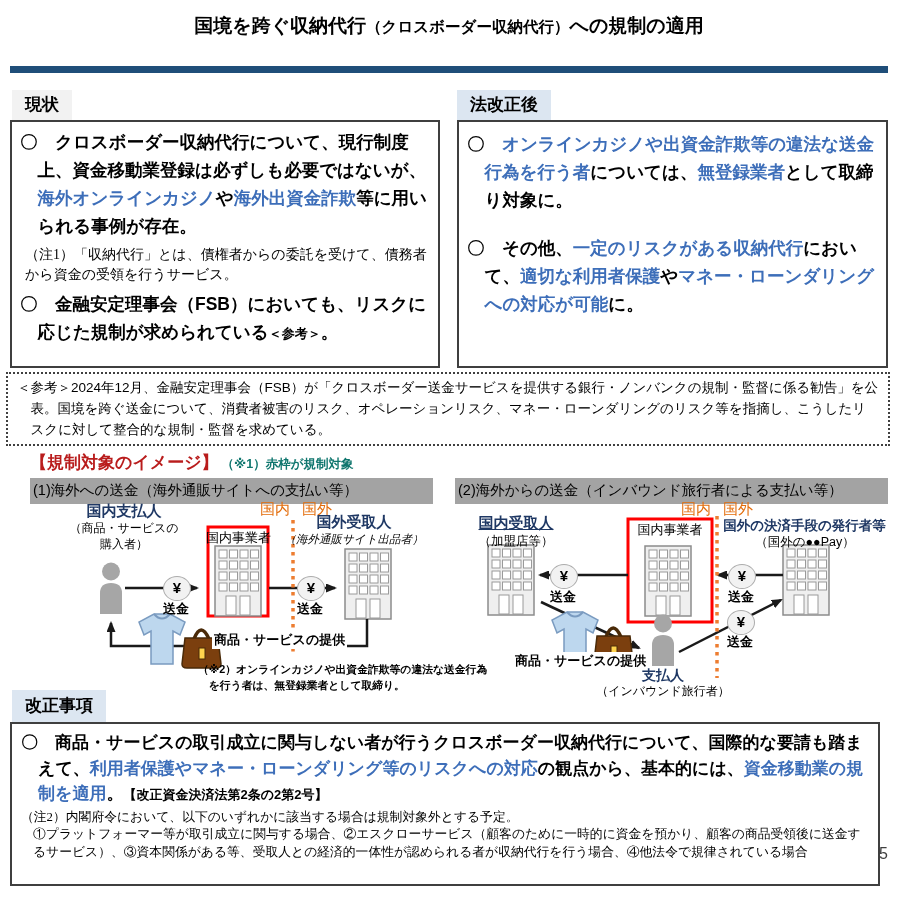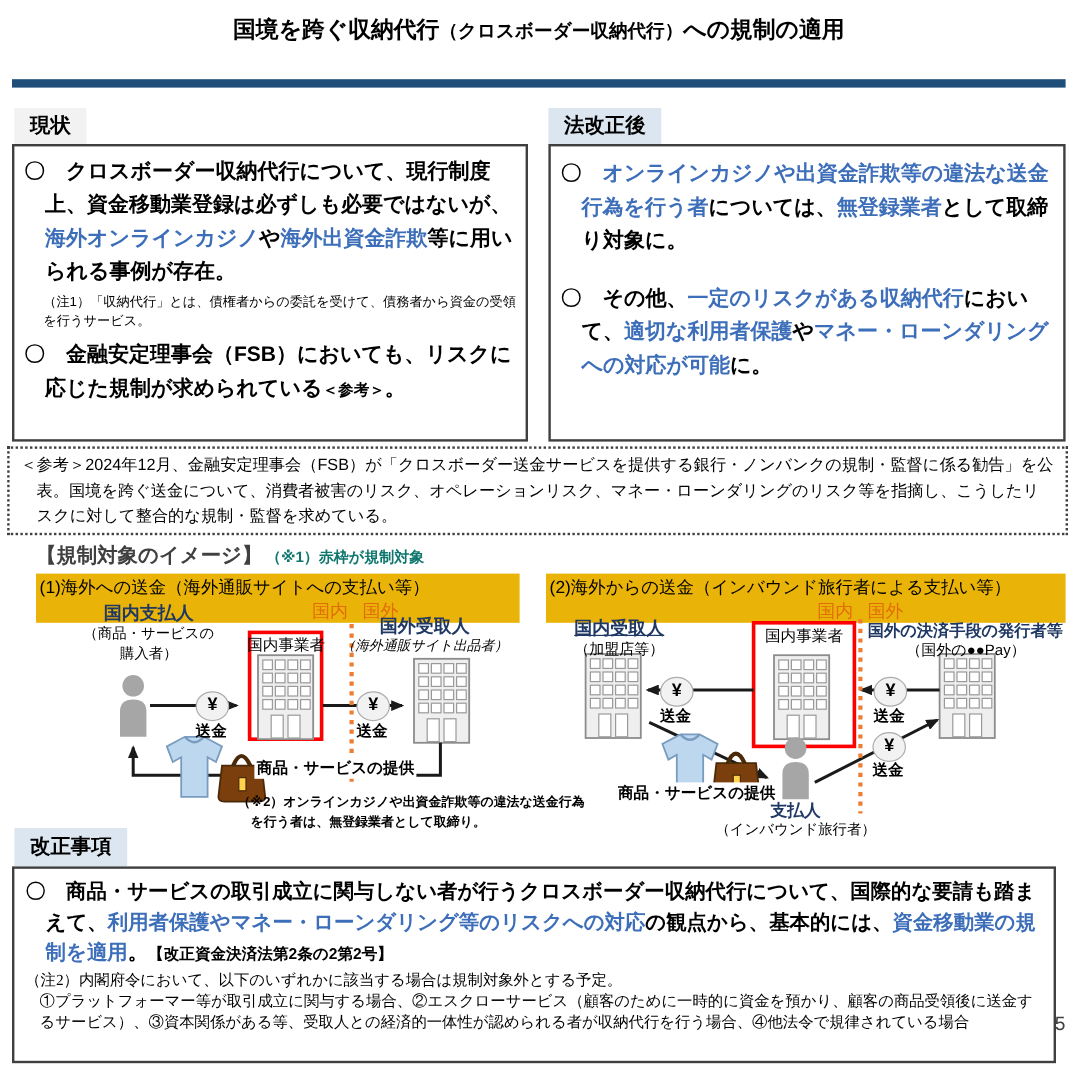--- a/index.html
+++ b/index.html
@@ -15,32 +15,32 @@
   .tab{height:30px;line-height:30px;padding:0 13px;font-size:17px;font-weight:bold;}
   .tab-gray{background:#F2F2F2;}
   .tab-blue{background:#DCE6F1;}
   
   .box{border:2px solid #3F3F3F;background:#fff;box-sizing:border-box;}
   .box-current{left:10px;top:120px;width:430px;height:248px;padding:4px 8px;}
   .box-revised{left:457px;top:120px;width:431px;height:248px;padding:6px 8px;}
   .para{font-size:17.5px;font-weight:bold;line-height:1.6;padding-left:1em;text-indent:-1em;margin:2px 0;}
   .bb{color:#3D6EB9;}
   .sm{font-size:13px;}
-  .note-serif{font-family:Liberation Sans, sans-serif;font-size:11px;line-height:1.45;
-              font-weight:normal;margin:5px 0 4px 16px;}
+  .note-serif{font-family:Liberation Serif, serif;font-size:14px;line-height:1.45;
+              font-weight:normal;margin:5px 0 4px 5px;}
   .mt18{margin-top:20px;}
   
   .refbox{left:6px;top:372px;width:884px;height:74px;border:2px dotted #404040;box-sizing:border-box;
           padding:4px 9px;font-size:13.5px;line-height:1.55;}
   .ref-text{padding-left:1em;text-indent:-1em;}
   
   .reg-heading{left:30px;top:451px;white-space:nowrap;}
-  .reg-heading .h1{color:#404040;font-weight:bold;font-size:17px;}
+  .reg-heading .h1{color:#b91c1c;font-weight:bold;font-size:17px;}
   .reg-heading .h2{color:#0f766e;font-weight:bold;font-size:12.5px;margin-left:3px;}
-  .strip{height:41px;line-height:25px;background:#eab308;font-size:14.5px;padding-left:3px;box-sizing:border-box;}
+  .strip{height:26px;line-height:25px;background:#a3a3a3;font-size:14.5px;padding-left:3px;box-sizing:border-box;}
   .strip1{left:30px;top:478px;width:403px;}
   .strip2{left:455px;top:478px;width:433px;}
   .diagram{overflow:visible;}
   .d1{left:30px;top:500px;width:420px;height:210px;margin-left:35px;}
   .d2{left:453px;top:500px;width:437px;height:215px;}
   .dsvg{position:absolute;left:0;top:0;}
   .dlabel{color:#1F3864;font-weight:bold;font-size:15px;text-align:center;white-space:nowrap;}
   .dsub{font-size:12px;text-align:center;line-height:1.3;}
   .olabel{color:#E36C0A;font-weight:normal;font-size:15px;text-align:center;white-space:nowrap;}
   .oplabel{font-size:13px;text-align:center;white-space:nowrap;}

